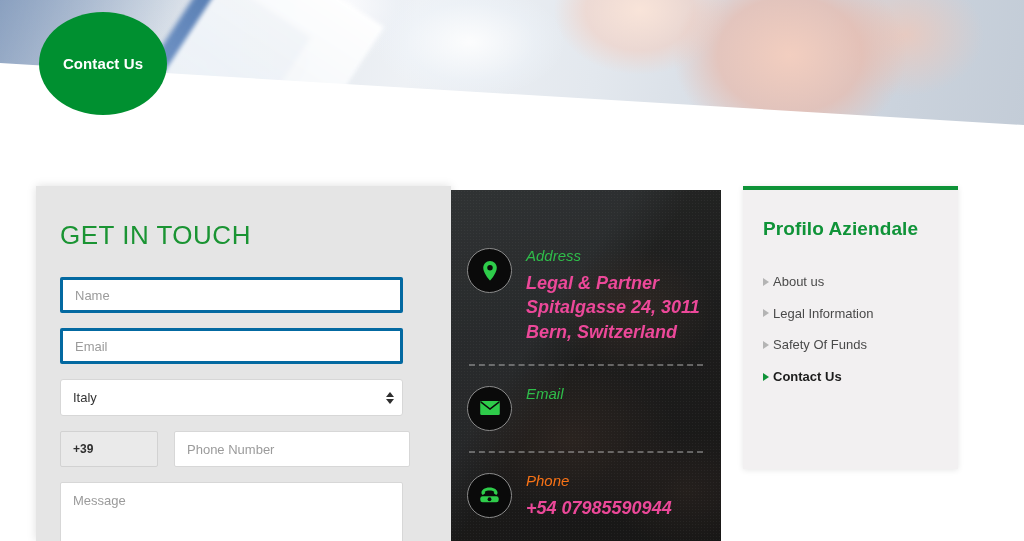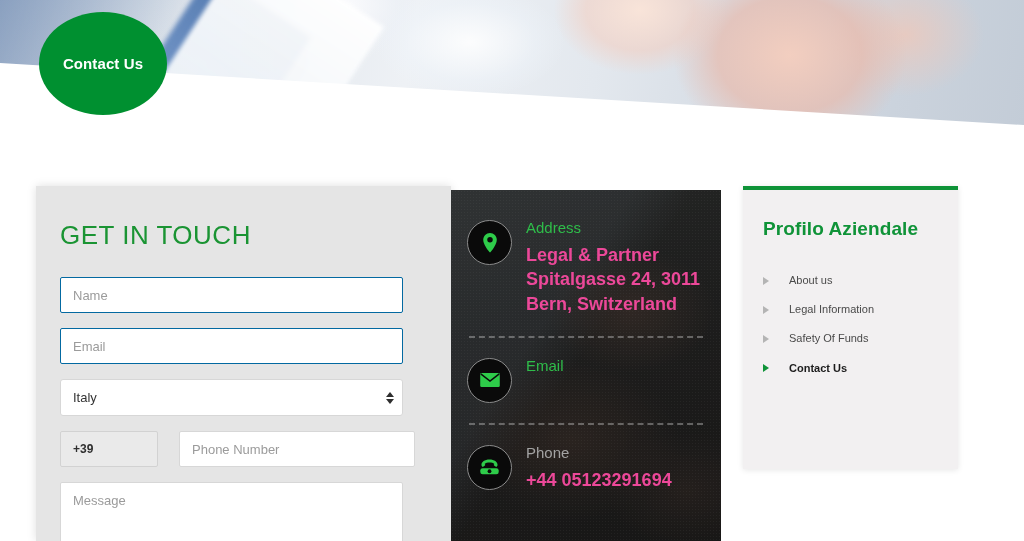--- a/index.html
+++ b/index.html
@@ -73,21 +73,21 @@
     background: #e5e5e5;
     box-shadow: 0 0 9px rgba(0,0,0,0.13);
     padding: 34px 24px 0 24px;
   }
   .form-title {
     font-size: 26px; font-weight: normal; letter-spacing: .5px;
     margin: 0 0 26px 0;
   }
   .field {
     display: block; width: 343px; height: 36px;
-    border: 1px solid #0369a1; background: #fff;
+    border: 3px solid #0369a1; background: #fff;
     font-family: "Liberation Sans", sans-serif; font-size: 13px;
     color: #444; padding: 0 12px; margin-bottom: 15px; outline: none;
     border-radius: 2px;
   }
   .field::placeholder { color: #9b9b9b; }
   .select-wrap { position: relative; width: 343px; margin-bottom: 15px; }
   .select-field {
     display: block; width: 343px; height: 37px;
     border: 1px solid #d7d7d7; background: #fff;
     font-family: "Liberation Sans", sans-serif; font-size: 13px;
@@ -99,30 +99,30 @@
     position: absolute; right: 9px; top: 50%; transform: translateY(-50%);
     display: flex; flex-direction: column; gap: 2px; pointer-events: none;
   }
   .spinner i {
     width: 0; height: 0; border-left: 4px solid transparent;
     border-right: 4px solid transparent; display: block;
   }
   .spinner i.up { border-bottom: 5px solid #2e2e2e; }
   .spinner i.down { border-top: 5px solid #2e2e2e; }
 
-  .phone-row { display: flex; gap: 9px; margin-bottom: 15px; }
+  .phone-row { display: flex; gap: 16px; margin-bottom: 15px; }
   .prefix-box {
     width: 98px; height: 36px; border: 1px solid #d2d2d2; background: #eaeaea;
     font-size: 12px; font-weight: bold; color: #2f2f2f;
     display: flex; align-items: center; padding-left: 12px; border-radius: 2px;
   }
   .phone-input {
     width: 236px; height: 36px; border: 1px solid #d7d7d7; background: #fff;
     font-family: "Liberation Sans", sans-serif; font-size: 13px; color: #444;
-    padding: 0 12px; outline: none; border-radius: 2px; margin-left: 12px;
+    padding: 0 12px; outline: none; border-radius: 2px;
   }
   .phone-input::placeholder { color: #9b9b9b; }
   .message-field {
     display: block; width: 343px; height: 100px;
     border: 1px solid #d7d7d7; background: #fff;
     font-family: "Liberation Sans", sans-serif; font-size: 13px; color: #444;
     padding: 10px 12px; outline: none; resize: none; border-radius: 2px;
   }
   .message-field::placeholder { color: #9b9b9b; }
 
@@ -140,21 +140,21 @@
       linear-gradient(124deg, rgba(120,135,150,0.22) 36%, rgba(120,135,150,0) 48%),
       linear-gradient(160deg, #3a3c3a 0%, #2a2b2a 32%, #242322 60%, #1b1a19 100%);
     filter: blur(0.3px);
   }
   .info-bg-dots {
     position: absolute; inset: 0; opacity: .16;
     background-image: radial-gradient(rgba(255,255,255,0.5) 0.6px, transparent 0.7px);
     background-size: 3px 3px;
   }
   .info-overlay { position: absolute; inset: 0; background: rgba(18,18,18,0.44); }
-  .info-items { position: absolute; inset: 0; padding: 28px 16px 0 16px; }
+  .info-items { position: absolute; inset: 0; padding: 56px 16px 0 16px; font-style: italic; }
 
   .info-item { display: flex; align-items: flex-start; gap: 14px; }
   .info-icon {
     flex: 0 0 auto; width: 45px; height: 45px; border-radius: 50%;
     background: #0a0a0a; border: 1px solid #8b8b8b;
     display: flex; align-items: center; justify-content: center;
     margin-top: 2px;
   }
   .info-text { padding-top: 1px; }
   .info-label { font-size: 15px; font-weight: normal; line-height: 1.2; margin-bottom: 6px; }
@@ -172,22 +172,22 @@
     position: absolute; left: 743px; top: 0; width: 215px; height: 283px;
     background: #f2f0f1; border-top: 4px solid #0f9338;
     box-shadow: 0 1px 6px rgba(0,0,0,0.10);
     padding: 28px 20px 0 20px;
   }
   .side-title {
     font-size: 19px; font-weight: bold; letter-spacing: .1px; margin-bottom: 26px;
   }
   .side-list { list-style: none; }
   .side-item {
-    display: flex; align-items: center; gap: 20px;
-    font-size: 11px; color: #4a4a4a; padding: 8px 0; line-height: 1.2;
+    display: flex; align-items: center; gap: 4px;
+    font-size: 13px; color: #4a4a4a; padding: 8px 0; line-height: 1.2;
   }
   .side-item.active { color: #1c1c1c; font-weight: bold; }
   .tri {
     width: 0; height: 0; flex: 0 0 auto;
     border-top: 4.5px solid transparent; border-bottom: 4.5px solid transparent;
     border-left: 6px solid #b4b4b4;
   }
   .side-item.active .tri { border-left-color: #0f9338; }
 </style>
 </head>
@@ -272,22 +272,22 @@
 
         <div class="info-item">
           <span class="info-icon">
             <svg width="23" height="20" viewBox="0 0 24 20">
               <path d="M12 2.2c-5.1 0-8.4 2.6-8.4 5.5 0 1 .5 1.8 1.4 2.2l2.2-1.5c.6-.4.3-1.3-.3-1.5 1.2-1 3-1.5 5.1-1.5s3.9.5 5.1 1.5c-.6.2-.9 1.1-.3 1.5l2.2 1.5c.9-.4 1.4-1.2 1.4-2.2 0-2.9-3.3-5.5-8.4-5.5z" fill="#2ecc4a"></path>
               <rect x="2.4" y="11.2" width="19.2" height="6.4" rx="2.4" fill="#2ecc4a"></rect>
               <circle cx="12" cy="14.4" r="2" fill="#0a0a0a"></circle>
             </svg>
           </span>
           <div class="info-text">
-            <div class="info-label" style="color:#a3a3a3;">Phone</div>
-            <div class="info-value">+44 05123291694</div>
+            <div class="info-label" style="color:#f97316;">Phone</div>
+            <div class="info-value">+54 07985590944</div>
           </div>
         </div>
 
       </div>
     </div>
 
     <div class="side-widget">
       <div class="side-title" style="color:#0f9338;">Profilo Aziendale</div>
       <ul class="side-list">
         <li class="side-item">

